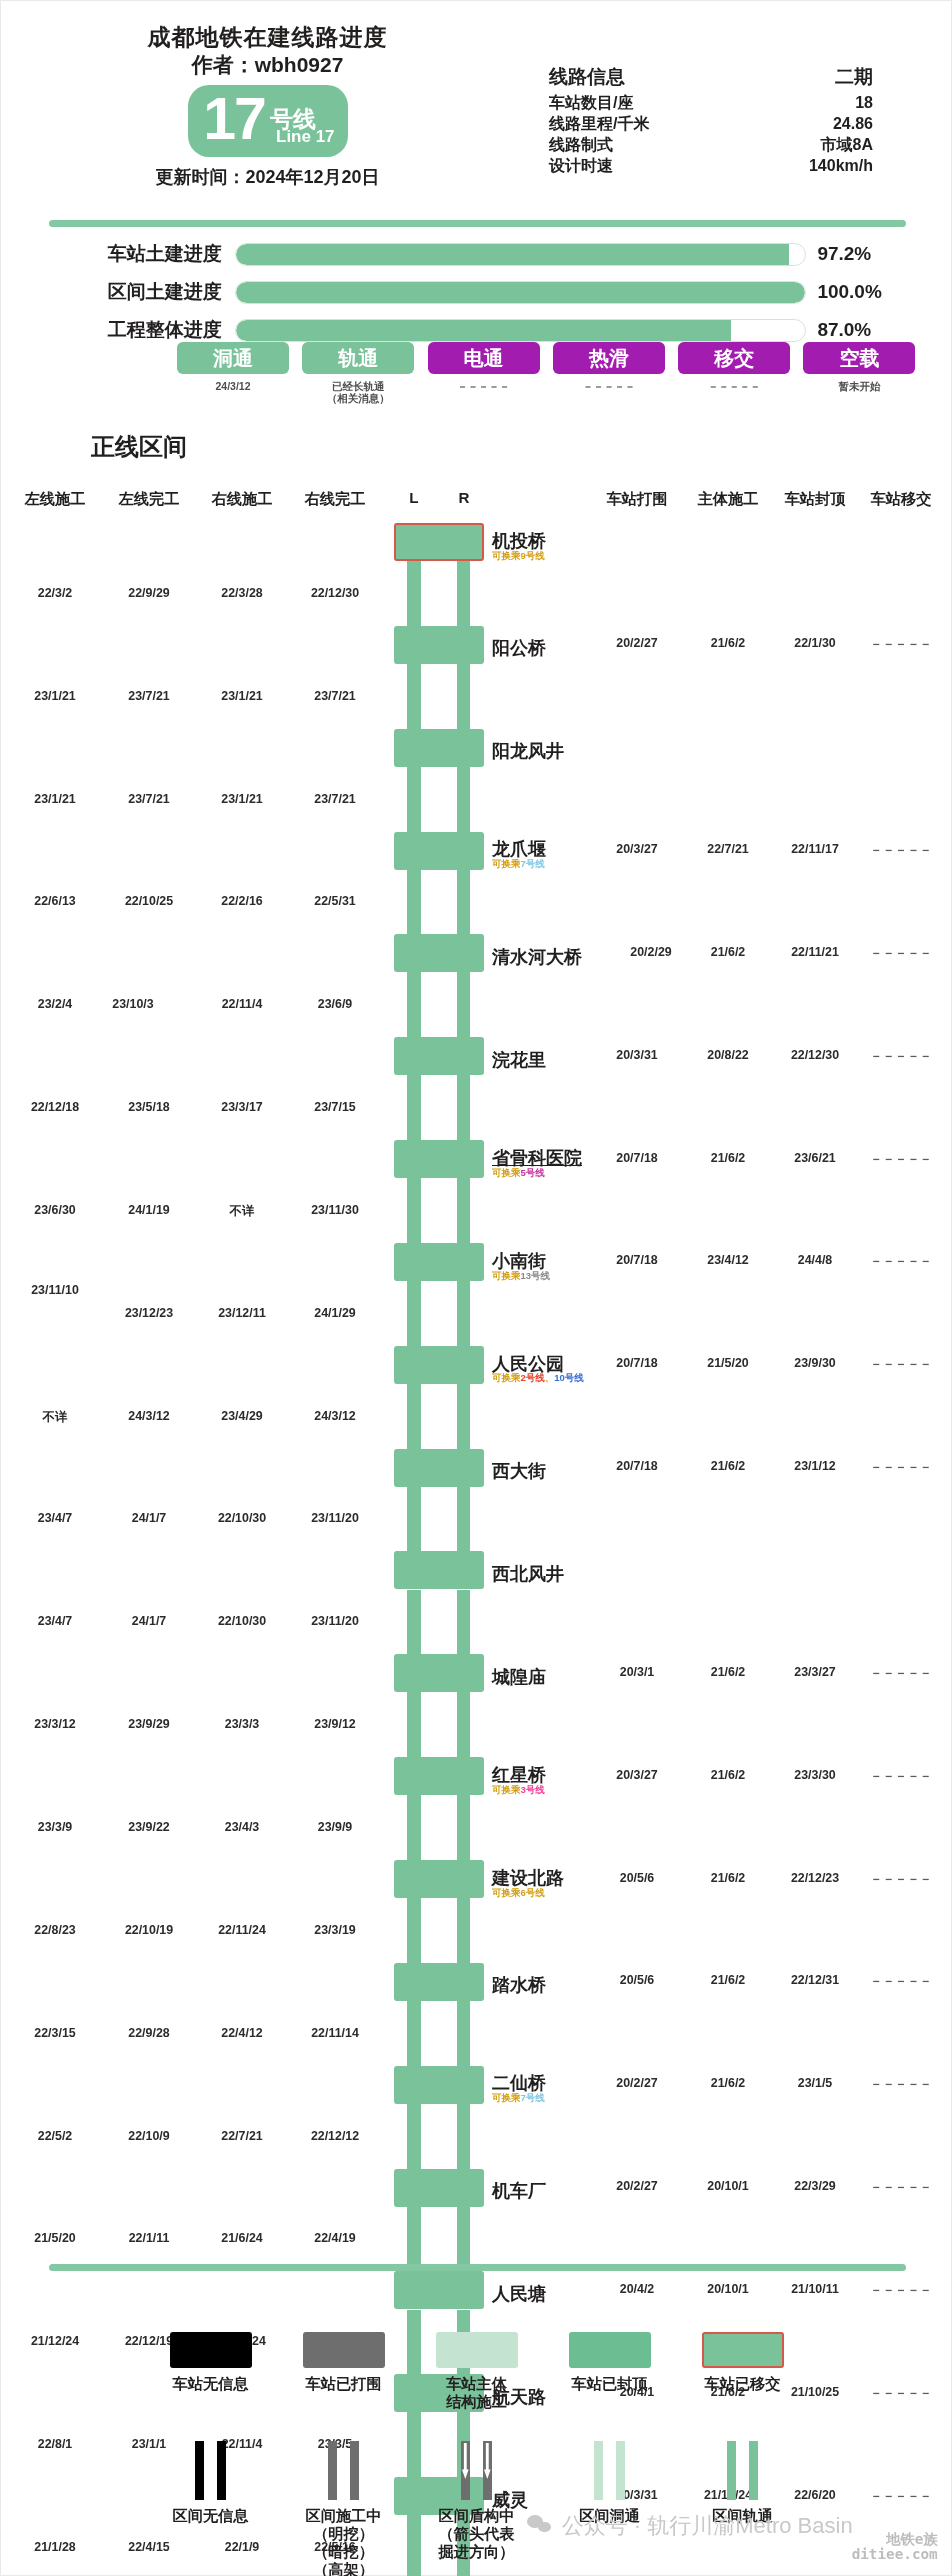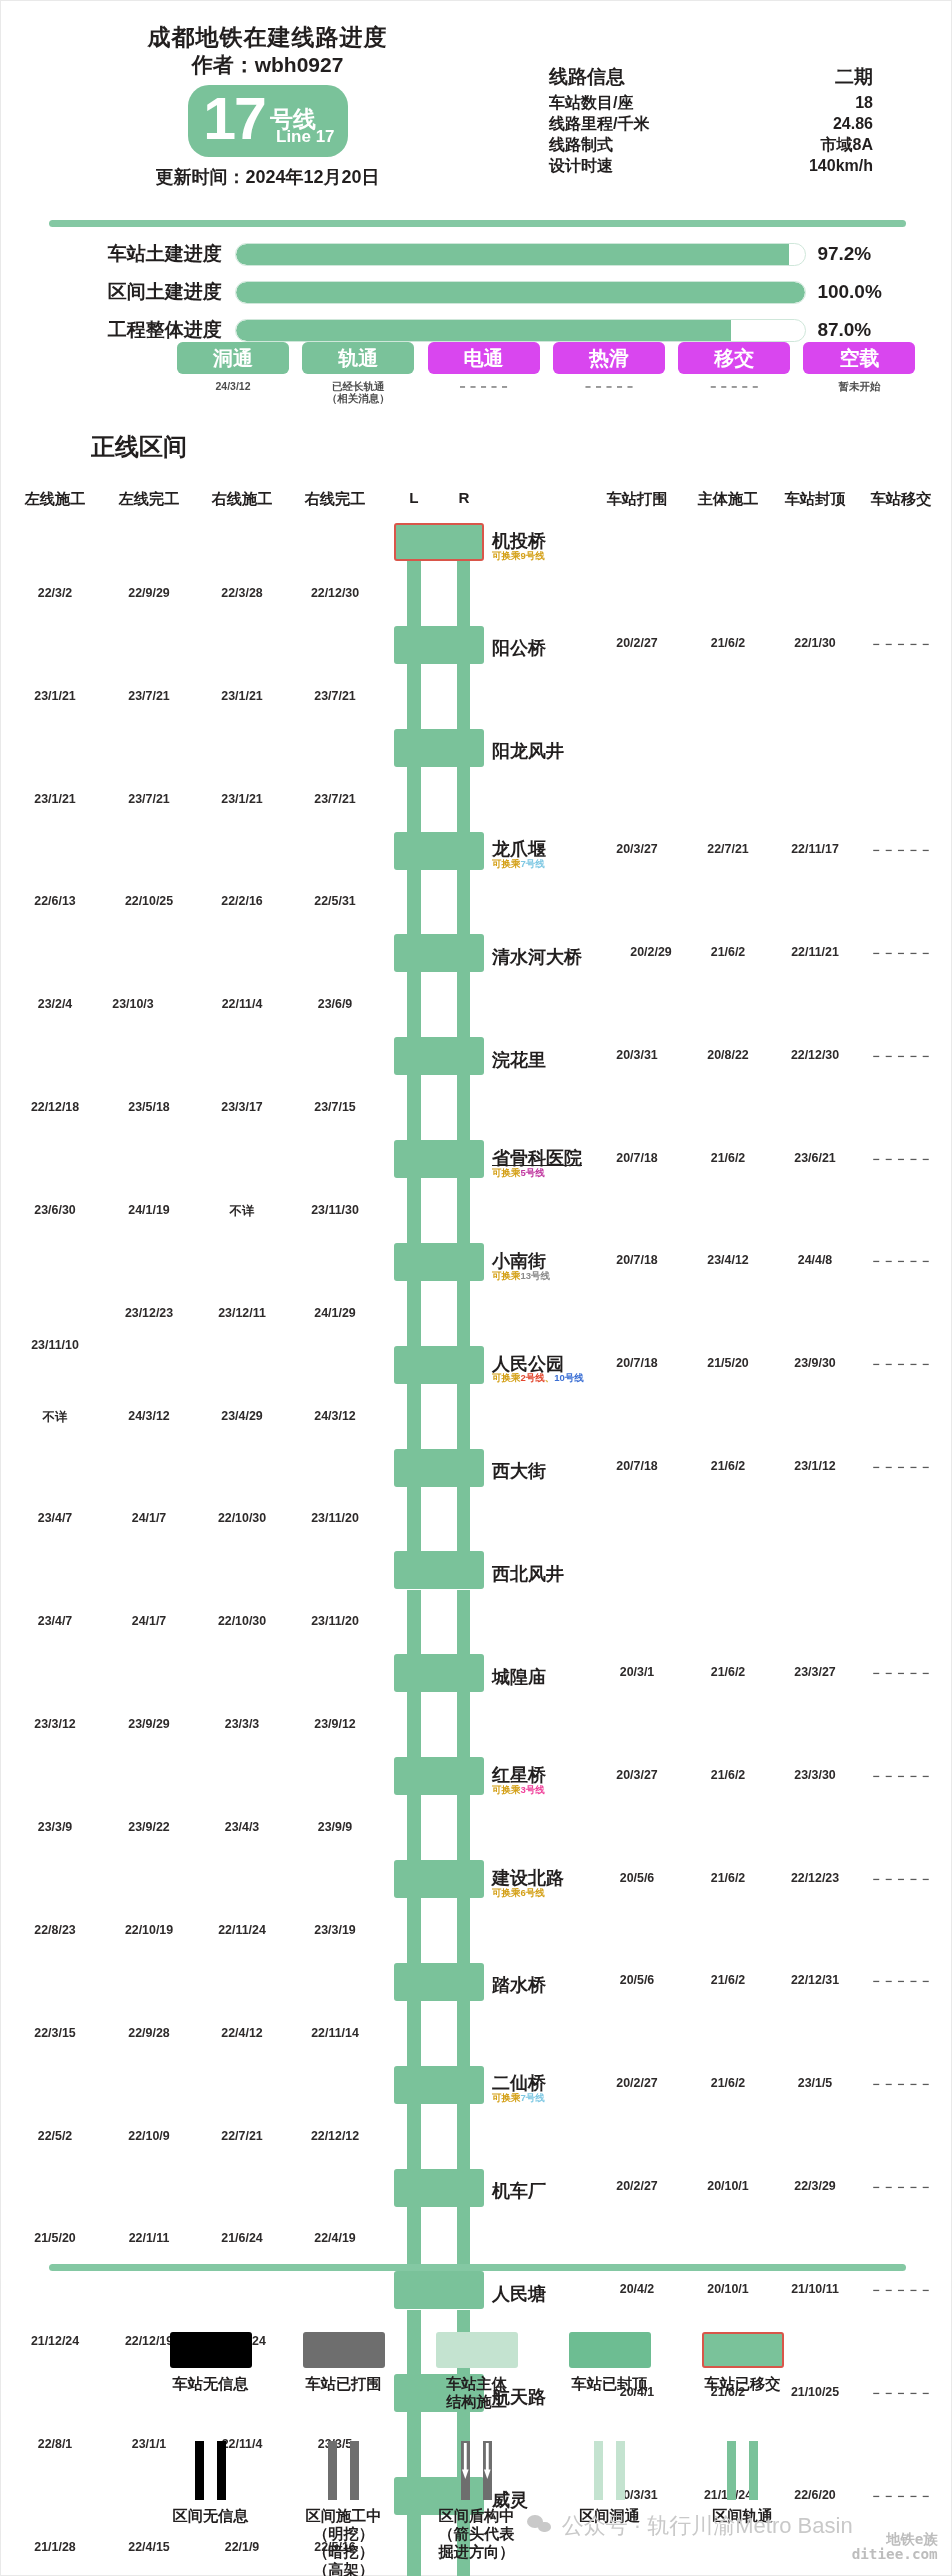--- a/index.html
+++ b/index.html
@@ -77,21 +77,21 @@
   .prog-val { width:105px; padding-left:11.4px; font-size:19px; font-weight:bold; }
 
   .milestones { position:absolute; left:176px; top:341px; width:752px; }
   .ms-row { display:flex; gap:13.3px; }
   .ms-chip {
     width:112px; height:32px; border-radius:5.7px;
     color:#fff; font-size:20px; font-weight:bold;
     display:flex; align-items:center; justify-content:center;
   }
   .ms-chip.done { background:#7ac29a; }
-  .ms-chip.pend { background:#d946ef; }
+  .ms-chip.pend { background:#a21caf; }
   .ms-sub-row { display:flex; gap:13.3px; margin-top:5.7px; }
   .ms-sub {
     width:112px; text-align:center; font-size:10.5px; font-weight:bold; color:#4d4d4d;
     line-height:12.4px;
   }
 
   
   .sec-title {
     position:absolute; left:90px; top:430px;
     font-size:24px; font-weight:bold;
@@ -374,21 +374,21 @@
       <div class="stn-name" style="top: 623px; text-decoration: underline;">省骨科医院</div>
       <div class="stn-xfer" style="top: 644px;"><span class="xfer-pre">可换乘</span><span style="color: rgb(192, 56, 160);">5号线</span></div>
       <div class="cell" style="left: 636px; top: 628px;">20/7/18</div>
       <div class="cell" style="left: 727px; top: 628px;">21/6/2</div>
       <div class="cell" style="left: 814px; top: 628px;">23/6/21</div>
       <div class="cell dash" style="left: 900px; top: 628px;">－－－－－</div>
       <div class="seg" style="top: 758px; height: 65px;">
         <i class="rail l"></i>
         <i class="rail r"></i>
       </div>
-      <div class="cell" style="left: 54px; top: 815px;">23/11/10</div>
+      <div class="cell" style="left: 54px; top: 760px;">23/11/10</div>
       <div class="cell" style="left: 148px; top: 783px;">23/12/23</div>
       <div class="cell" style="left: 241px; top: 783px;">23/12/11</div>
       <div class="cell" style="left: 334px; top: 783px;">24/1/29</div>
       <div class="stn-box" style="top: 720px;"></div>
       <div class="stn-name" style="top: 726px;">小南街</div>
       <div class="stn-xfer" style="top: 747px;"><span class="xfer-pre">可换乘</span><span style="color: rgb(138, 138, 138);">13号线</span></div>
       <div class="cell" style="left: 636px; top: 730px;">20/7/18</div>
       <div class="cell" style="left: 727px; top: 730px;">23/4/12</div>
       <div class="cell" style="left: 814px; top: 730px;">24/4/8</div>
       <div class="cell dash" style="left: 900px; top: 730px;">－－－－－</div>

